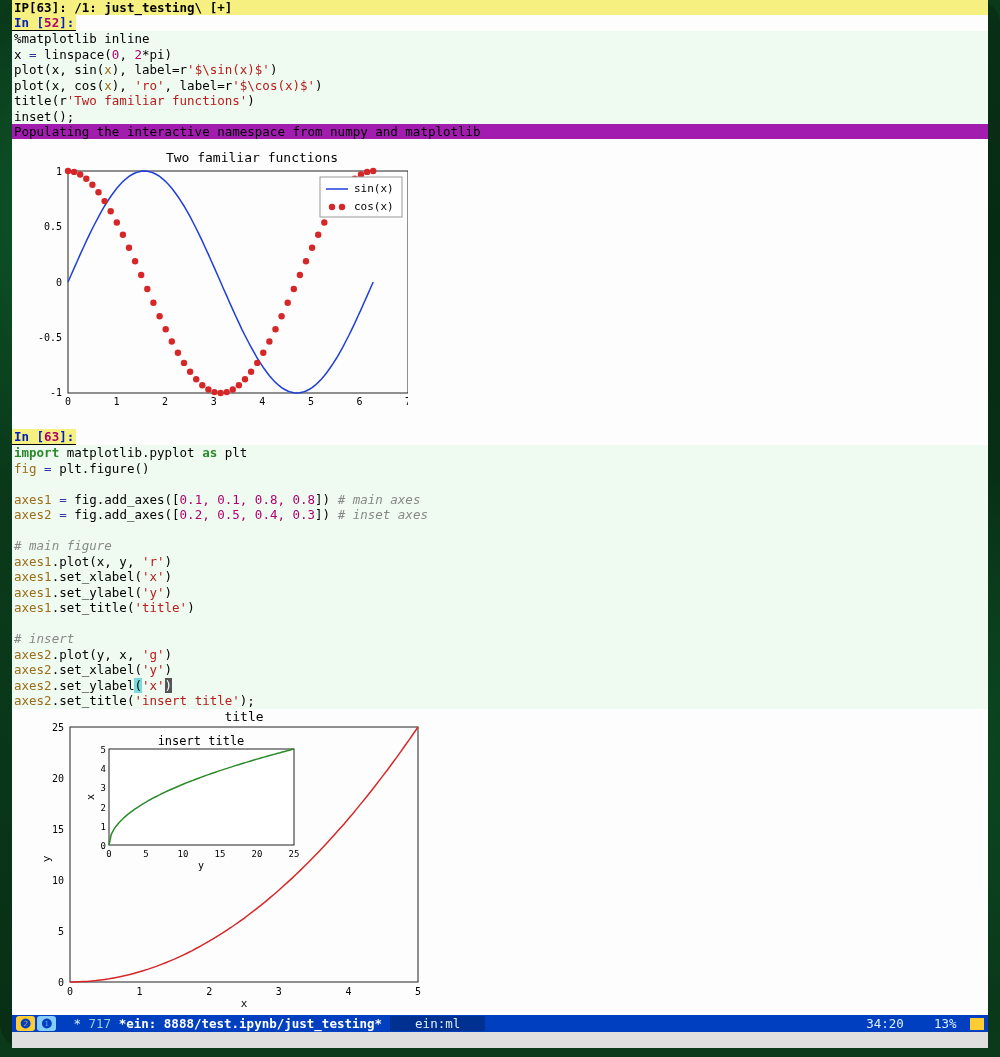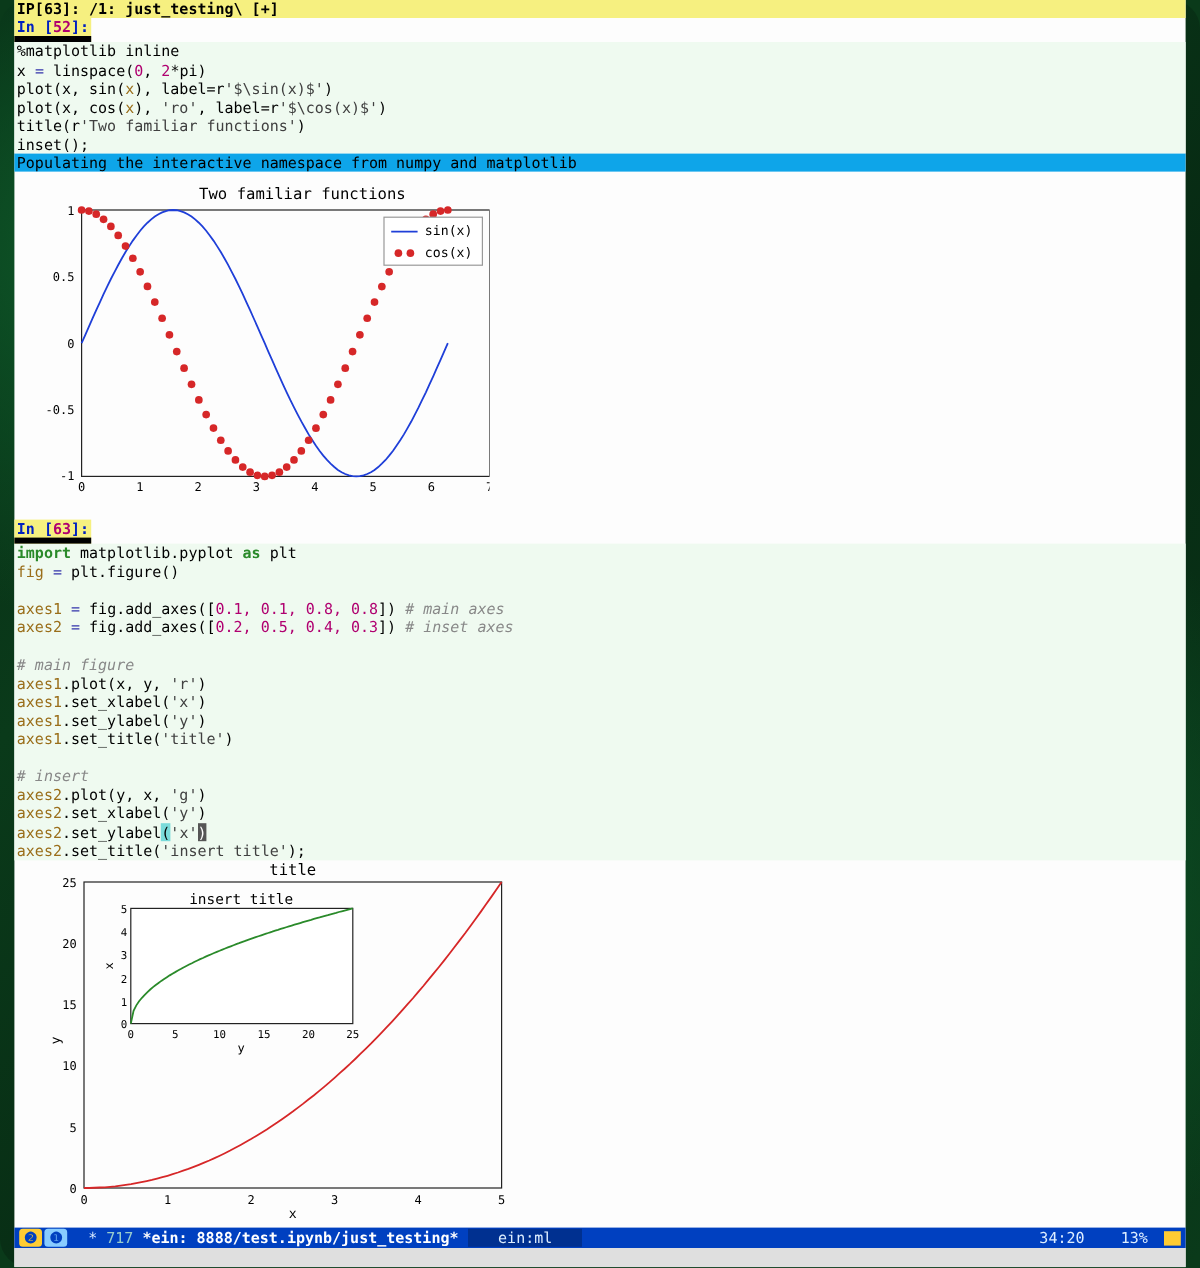--- a/index.html
+++ b/index.html
@@ -7,26 +7,26 @@
     background: radial-gradient(circle at 10% 20%, #0e5a2a 0%, transparent 25%),
                 radial-gradient(circle at 80% 70%, #0e5a2a 0%, transparent 30%),
                 radial-gradient(circle at 40% 90%, #0e5a2a 0%, transparent 25%),
                 linear-gradient(135deg, #072a13 0%, #0a3a1a 30%, #072a13 60%, #0a3a1a 100%);
     padding: 0 12px 0 12px;
     border-radius: 24px;
   }
   .editor { background: #fdfdfd; margin: 0 auto; }
   .tabline { background: #f6f080; color: #000; font-weight: bold; padding: 0 2px; }
   .cell { }
-  .prompt { background: #f6f080; color: #0020c0; font-weight: bold; display: inline-block; padding: 0 2px; border-bottom: 5px solid #000000; }
+  .prompt { background: #f6f080; color: #0020c0; font-weight: bold; display: inline-block; padding: 0 2px; border-bottom: 1px solid #000000; }
   .prompt .num { color: #b00070; }
   .code { background: #effaf0; padding: 0 2px; white-space: pre; line-height: 15.5px; }
-  .outtxt { background: #0ea5e9; padding: 0 2px; white-space: pre; }
+  .outtxt { background: #a21caf; padding: 0 2px; white-space: pre; }
   .kw { color: #2a8a2a; font-weight: bold; }
-  .str { color: #404040; text-align: right; }
+  .str { color: #b91c1c; text-align: right; }
   .num { color: #b00070; }
   .op { color: #3333aa; }
   .id { color: #9a6e1a; }
   .cmnt { color: #888; font-style: italic; font-weight: normal; }
   .cursor { background: #555; color: #fff; }
   .hlregion { background: #7adbda; }
   svg { display: block; }
   .modeline { background: #0040c0; color: #ddeeff; padding: 1px 4px; display: flex; align-items: center; font-family: "DejaVu Sans Mono", monospace; }
   .ml-badge { background: #ffcc33; color: #0040c0; font-weight: bold; padding: 0 4px; border-radius: 3px; margin-right: 2px; }
   .ml-badge2 { background: #88ccff; color: #0040c0; font-weight: bold; padding: 0 4px; border-radius: 3px; margin-right: 2px; }

